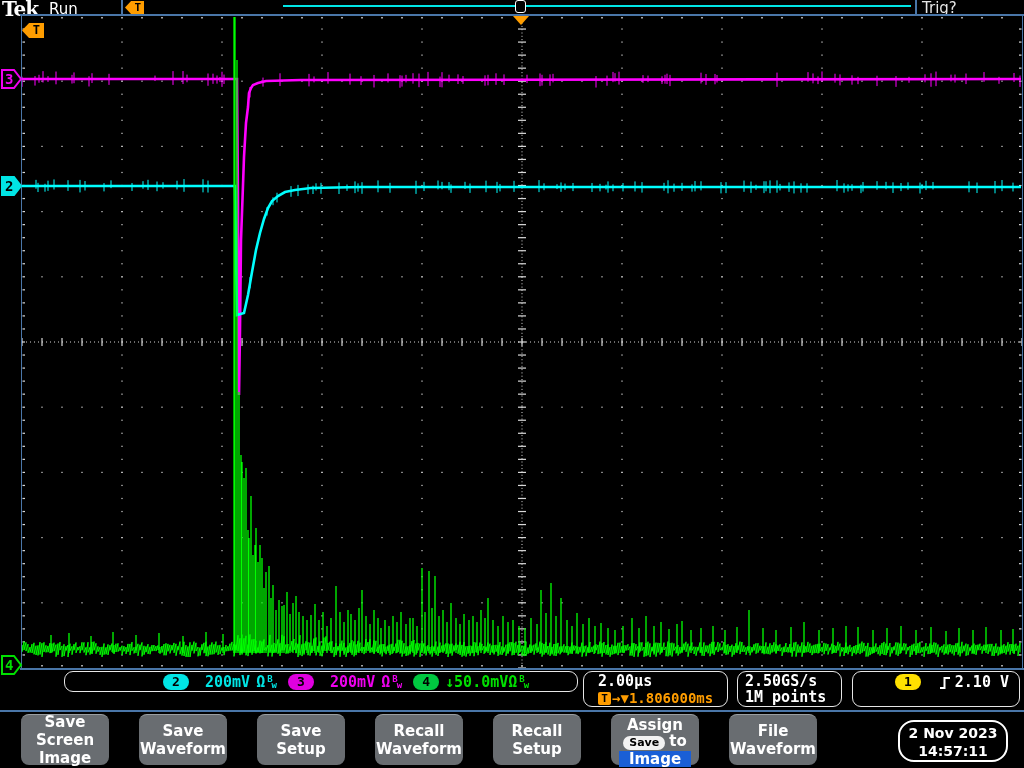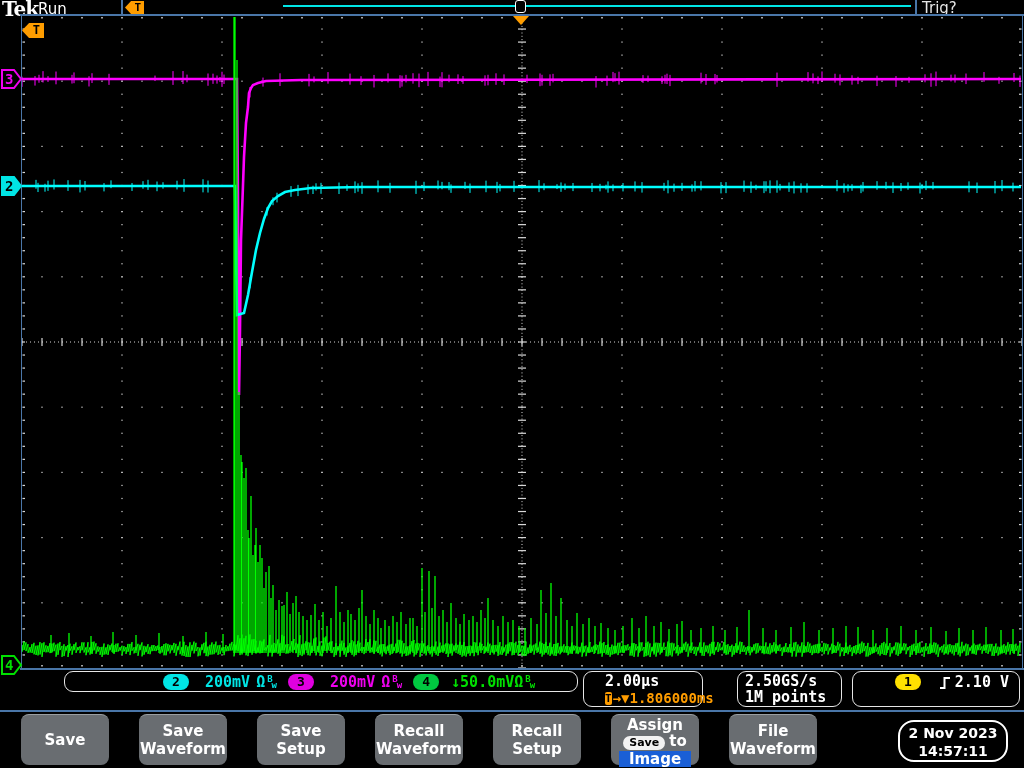--- a/index.html
+++ b/index.html
@@ -1,21 +1,21 @@
 <!DOCTYPE html>
 <html><head>
 <meta charset="utf-8">
 <style>
   html,body{margin:0;padding:0;background:#000;}
   body{position:relative;width:1024px;height:768px;overflow:hidden;
        font-family:"DejaVu Sans",sans-serif;-webkit-font-smoothing:none;}
   .abs{position:absolute;}
   
   #brand{left:2px;top:-3px;color:#fff;font:bold 20px "DejaVu Serif",serif;letter-spacing:-1px;}
-  #acq-status{left:38px;top:0;color:#fff;font:15px "DejaVu Sans",sans-serif;}
+  #acq-status{left:49px;top:0;color:#fff;font:15px "DejaVu Sans",sans-serif;}
   #record-bar{left:121px;top:0;width:792px;height:15px;background:#000;
               border-left:2px solid #4a76a8;border-right:2px solid #4a76a8;}
   .tflag{background:#ff9d00;clip-path:polygon(0 50%,32% 0,100% 0,100% 100%,32% 100%);
          color:#000;font:bold 11px/13px "DejaVu Sans Mono",monospace;text-align:right;}
   #bar-tflag{left:2px;top:1px;width:16px;height:13px;padding-right:3px;}
   #bar-ch2-line{left:160px;top:5px;width:628px;height:2px;background:#00e5e5;}
   #bar-trig-pos{left:392px;top:0px;width:9px;height:11px;border:1.5px solid #fff;border-radius:3px;background:#000;}
   #trig-status{left:922px;top:-1px;color:#e5e5e5;font:15px "DejaVu Sans",sans-serif;}
   .hline{background:#4a76a8;}
   #line-top{left:20px;top:14px;width:1004px;height:2px;}
@@ -31,21 +31,21 @@
   
   .robox{border:1.5px solid #e6e6e6;border-radius:9px;background:#000;box-sizing:border-box;}
   #ro-channels{left:64px;top:671px;width:514px;height:21px;display:flex;align-items:center;
                font:bold 15px "DejaVu Sans Mono",monospace;}
   .chbadge{display:inline-block;width:26px;height:16px;border-radius:9px;color:#000;
            text-align:center;font:bold 13px/16px "DejaVu Sans Mono",monospace;flex:none;}
   .bwwrap{font:bold 9px "DejaVu Sans Mono",monospace;letter-spacing:-1px;}
   .bwwrap .b{vertical-align:4px;}
   .bwwrap .w{vertical-align:-2px;}
   .c-cyan{color:#00e5e5;} .c-mag{color:#f000f0;} .c-grn{color:#00e000;} .c-org{color:#ff9d00;}
-  #ro-horiz{left:583px;top:671px;width:120px;height:36px;padding:1px 0 0 21px;color:#fff;
+  #ro-horiz{left:583px;top:671px;width:145px;height:36px;padding:1px 0 0 14px;color:#fff;
             font:bold 15px/16px "DejaVu Sans Mono",monospace;}
   #ro-horiz .l2{font-size:14px;display:flex;align-items:center;margin-top:1px;}
   .ticon{display:inline-block;width:13px;height:13px;background:#ff9d00;border-radius:2px;color:#000;
          text-align:center;font:bold 11px/13px "DejaVu Sans Mono",monospace;margin-right:1px;}
   #ro-acq{left:737px;top:671px;width:105px;height:36px;padding:1px 0 0 7px;color:#fff;
           font:bold 15px/16px "DejaVu Sans Mono",monospace;}
   #ro-trig{left:852px;top:671px;width:168px;height:36px;display:flex;align-items:flex-start;
            padding-top:2px;color:#fff;font:bold 15px/16px "DejaVu Sans Mono",monospace;}
   #trig-badge{margin-left:42px;background:#ffe100;}
   #slope-icon{margin-left:18px;margin-top:1px;}
@@ -1637,21 +1637,21 @@
 <div class="abs robox" id="ro-channels">
   <span class="chbadge" style="margin-left:98px;background:#00e5e5">2</span>
   <span class="c-cyan" style="margin-left:16px">200mV</span>
   <span class="c-cyan" style="margin-left:6px">Ω</span>
   <span class="bwwrap c-cyan" style="margin-left:2px"><span class="b">B</span><span class="w">w</span></span>
   <span class="chbadge" style="margin-left:12px;background:#e000e0">3</span>
   <span class="c-mag" style="margin-left:16px">200mV</span>
   <span class="c-mag" style="margin-left:6px">Ω</span>
   <span class="bwwrap c-mag" style="margin-left:2px"><span class="b">B</span><span class="w">w</span></span>
   <span class="chbadge" style="margin-left:12px;background:#00c840">4</span>
-  <span class="c-grn" style="margin-left:12px">↓50.0mV</span>
+  <span class="c-grn" style="margin-left:6px">↓50.0mV</span>
   <span class="c-grn">Ω</span>
   <span class="bwwrap c-grn" style="margin-left:2px"><span class="b">B</span><span class="w">w</span></span>
 </div>
 
 <div class="abs robox" id="ro-horiz">
   <div>2.00µs</div>
   <div class="l2 c-org">
     <span class="ticon">T</span>
     <span>→</span>
     <span>▼</span>
@@ -1669,20 +1669,21 @@
   <svg id="slope-icon" width="12" height="15">
     <polyline points="1,13 5.5,13 5.5,3 11,3" fill="none" stroke="#fff" stroke-width="2"></polyline>
   </svg>
   <span id="trig-level">2.10 V</span>
 </div>
 
 <div class="abs hline" id="line-menu"></div>
 
 <div class="abs mbtn" style="left:21px">
   <span>Save</span>
+    <span>Screen Image</span>
 </div>
 <div class="abs mbtn" style="left:139px">
   <span>Save</span>
     <span>Waveform</span>
 </div>
 <div class="abs mbtn" style="left:257px">
   <span>Save</span>
     <span>Setup</span>
 </div>
 <div class="abs mbtn" style="left:375px">

